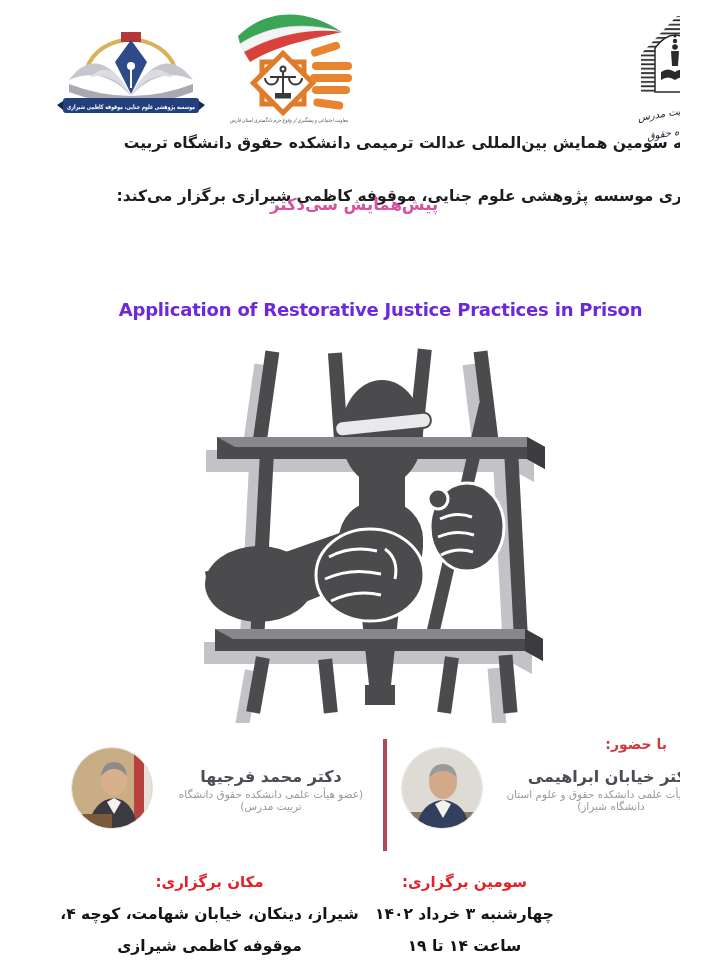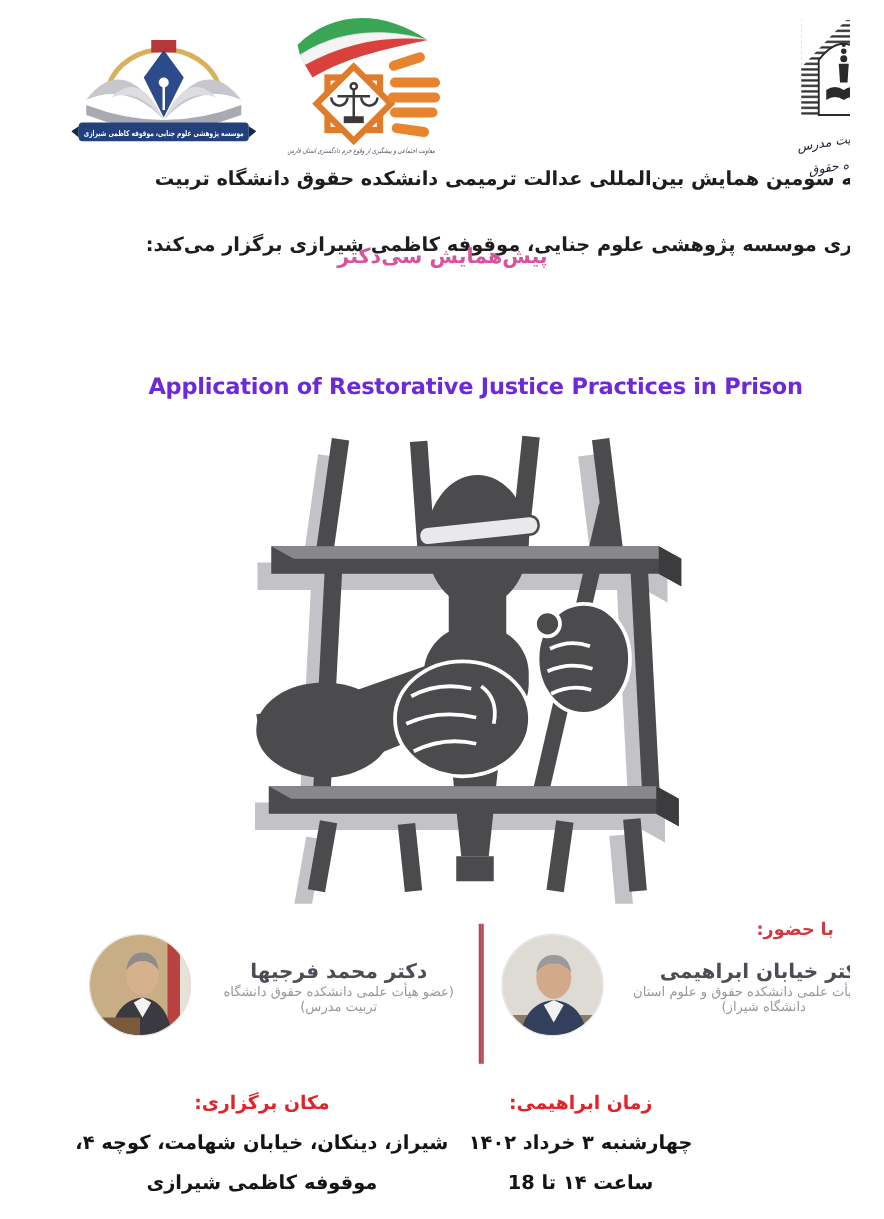--- a/index.html
+++ b/index.html
@@ -267,18 +267,18 @@
     </div>
   </div>
 
   <div class="footer-col footer-place">
     <div class="head">مکان برگزاری:</div>
     <div class="line">شیراز، دینکان، خیابان شهامت، کوچه ۴،</div>
     <div class="line">موقوفه کاظمی شیرازی</div>
   </div>
 
   <div class="footer-col footer-time">
-    <div class="head">زمان ابراهیمی:</div>
+    <div class="head">سومین برگزاری:</div>
     <div class="line">چهارشنبه ۳ خرداد ۱۴۰۲</div>
-    <div class="line">ساعت ۱۴ تا 18</div>
+    <div class="line">ساعت ۱۴ تا ۱۹</div>
   </div>
 
 </div>
 
 </body></html>

